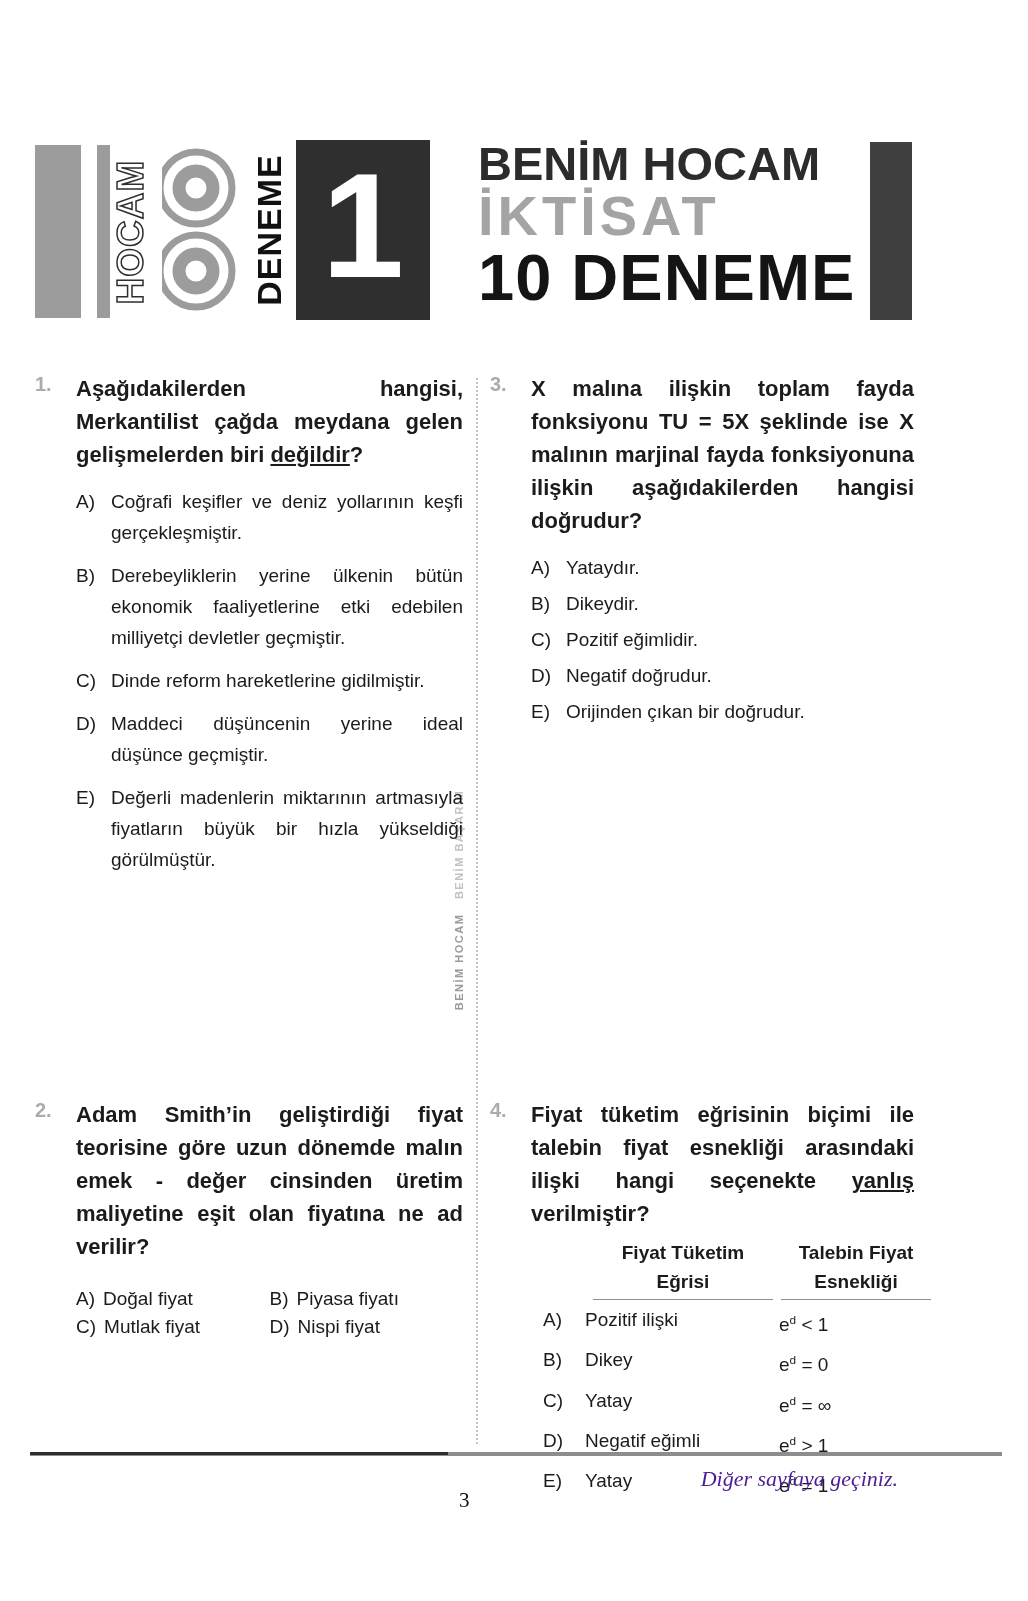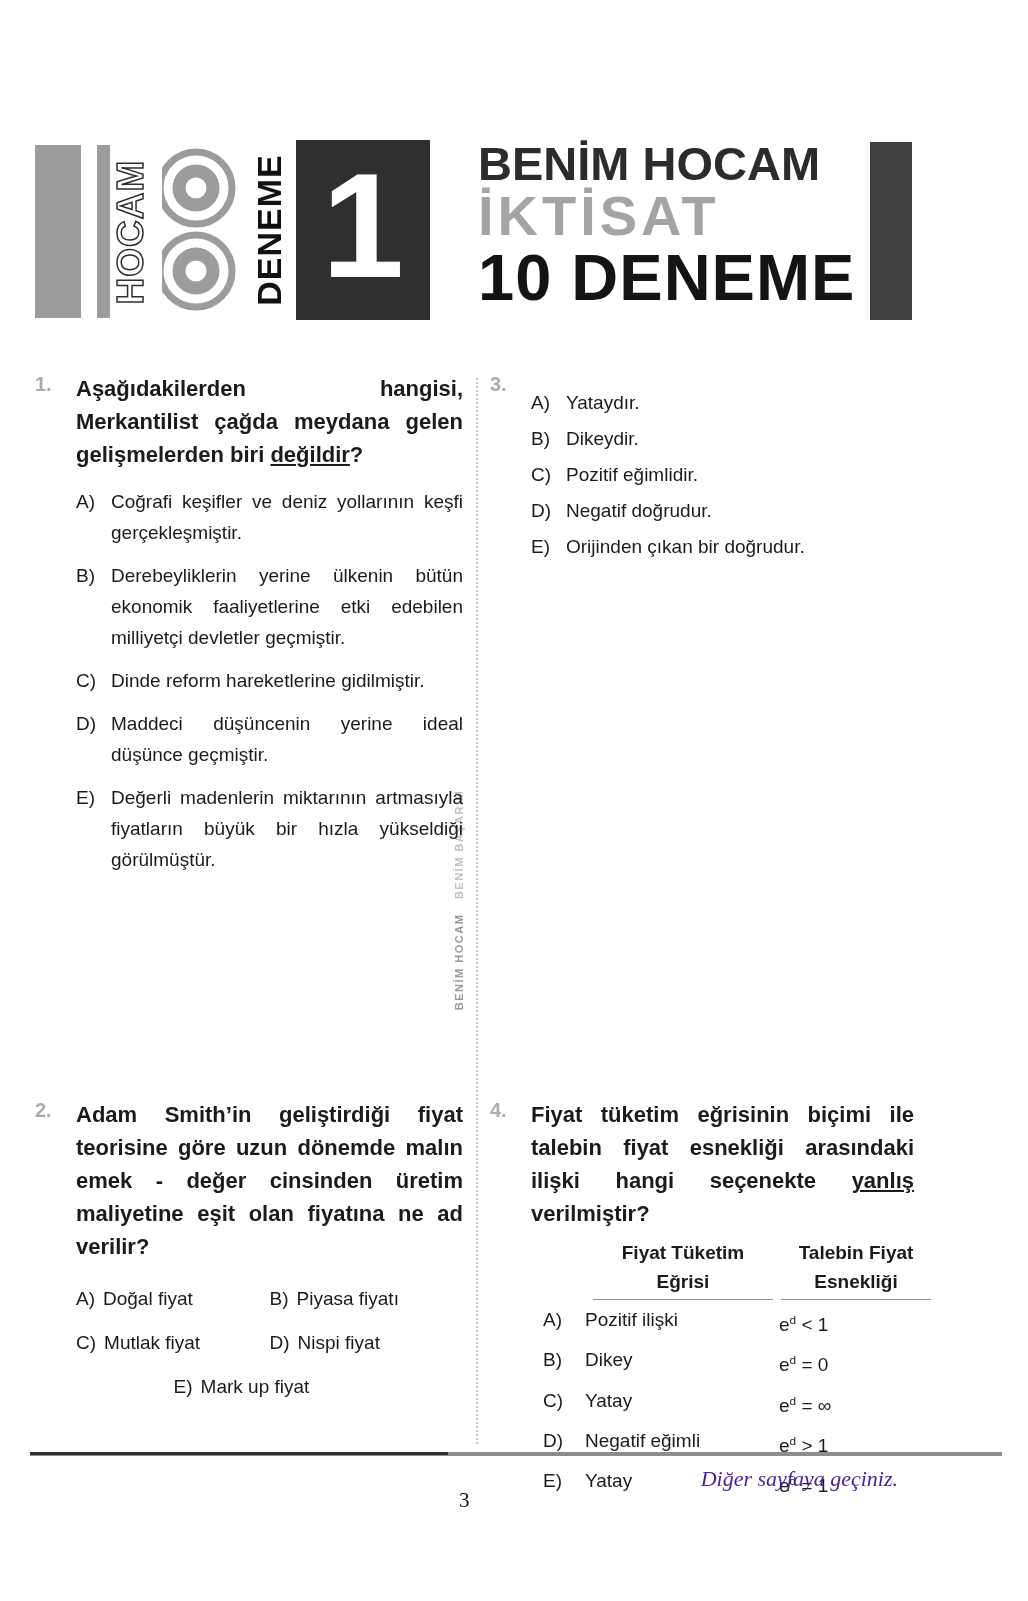--- a/index.html
+++ b/index.html
@@ -36,21 +36,21 @@
   .qnum { position:absolute; left:0; top:1px; color:#a9acae; font-weight:700; font-size:20px; }
   .qbody { margin-left:41px; }
   .stem { font-weight:700; font-size:22px; line-height:33px; text-align:justify; }
   .stem .u { text-decoration:underline; }
   .opts { margin-top:15px; }
   .opt { display:flex; font-size:19px; line-height:31px; margin-bottom:12px; }
   .opt .letter { flex:none; width:35px; }
   .opt .otext { flex:1; text-align:justify; }
   .opts-compact .opt { margin-bottom:5px; }
   
-  .q2grid { display:grid; grid-template-columns:1fr 1fr; row-gap:16px; margin-top:22px; font-size:19px; line-height:28px; }
+  .q2grid { display:grid; grid-template-columns:1fr 1fr; margin-top:22px; font-size:19px; line-height:28px; }
   .q2cell span:first-child { margin-right:8px; }
   .q2e { grid-column:1 / span 2; text-align:center; transform:translateX(-28px); }
   
   .q4table { margin-top:8px; margin-left:8px; font-size:19px; }
   .q4head { display:grid; grid-template-columns:46px 180px 150px; column-gap:8px; }
   .q4hcell { font-weight:700; text-align:center; line-height:29px; padding-bottom:3px; border-bottom:1px solid #8f8f8f; }
   .q4row { display:grid; grid-template-columns:46px 180px 150px; line-height:30px; margin-top:5px; }
   .q4row .letter { padding-left:4px; }
   .q4row .elas { padding-left:14px; }
   sup { font-size:62%; }
@@ -138,20 +138,21 @@
             <span class="letter">E)</span>
             <span class="otext">Değerli madenlerin miktarının artmasıyla fiyatların büyük bir hızla yükseldiği görülmüştür.</span>
           </div>
       </div>
     </div>
   </div>
 
   <div class="question" id="q3">
     <div class="qnum">3.</div>
     <div class="qbody">
+      <div class="stem"><span>X malına ilişkin toplam fayda fonksiyonu TU = 5X şeklinde ise X malının marjinal fayda fonksiyonuna ilişkin aşağıdakilerden hangisi doğrudur?</span><span class="u"></span><span></span></div>
       <div class="opts opts-compact">
         <div class="opt">
             <span class="letter">A)</span>
             <span>Yataydır.</span>
           </div>
         <div class="opt">
             <span class="letter">B)</span>
             <span>Dikeydir.</span>
           </div>
         <div class="opt">
@@ -172,21 +173,20 @@
 
   <div class="question" id="q2">
     <div class="qnum">2.</div>
     <div class="qbody">
       <div class="stem"><span>Adam Smith’in geliştirdiği fiyat teorisine göre uzun dönemde malın emek - değer cinsinden üretim maliyetine eşit olan fiyatına ne ad verilir?</span><span class="u"></span><span></span></div>
       <div class="q2grid">
         <div class="q2cell"><span>A)</span><span>Doğal fiyat</span></div>
         <div class="q2cell"><span>B)</span><span>Piyasa fiyatı</span></div>
         <div class="q2cell"><span>C)</span><span>Mutlak fiyat</span></div>
         <div class="q2cell"><span>D)</span><span>Nispi fiyat</span></div>
-        <div class="q2cell q2e"><span>E)</span><span>Mark up fiyat</span></div>
       </div>
     </div>
   </div>
 
   <div class="question" id="q4">
     <div class="qnum">4.</div>
     <div class="qbody">
       <div class="stem"><span>Fiyat tüketim eğrisinin biçimi ile talebin fiyat esnekliği arasındaki ilişki hangi seçenekte </span><span class="u">yanlış</span><span> verilmiştir?</span></div>
       <div class="q4table">
         <div class="q4head">

